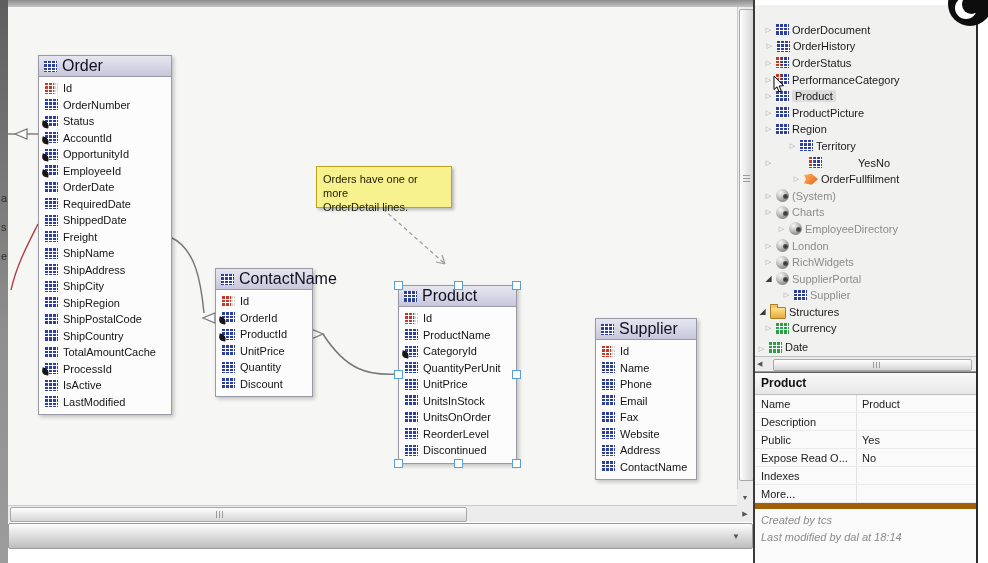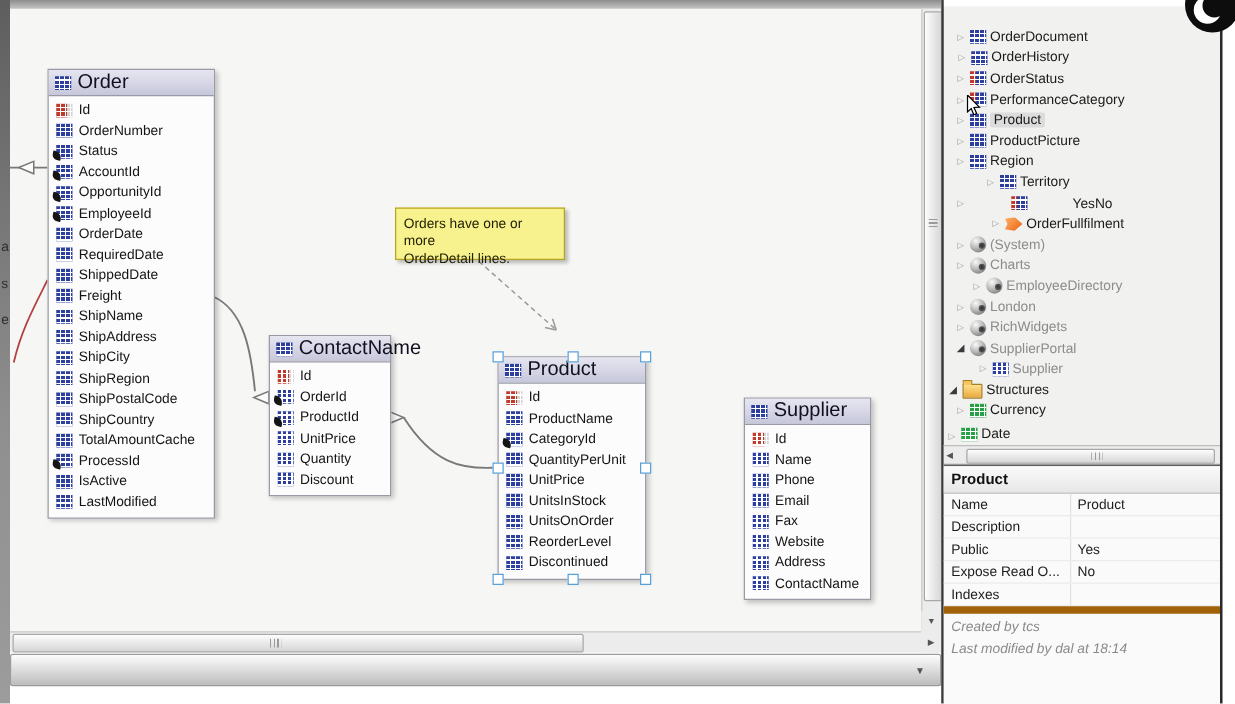--- a/index.html
+++ b/index.html
@@ -520,20 +520,24 @@
             <div class="pvalue">Yes</div>
           </div>
           <div class="prow">
             <div class="plabel">Expose Read O...</div>
             <div class="pvalue">No</div>
           </div>
           <div class="prow">
             <div class="plabel">Indexes</div>
             <div class="pvalue"></div>
           </div>
+          <div class="prow">
+            <div class="plabel">More...</div>
+            <div class="pvalue"></div>
+          </div>
         </div>
       <div class="props-footer">
         <div>Created by tcs</div>
         <div>Last modified by dal at 18:14</div>
       </div>
     </div>
   </div>
 
   <svg class="cursor" width="12" height="17">
     <polygon points="1,0 1,13.5 4,10.8 6,15.8 8.3,14.8 6.2,10 10.5,9.7" fill="#fff" stroke="#000" stroke-width="1"></polygon>

